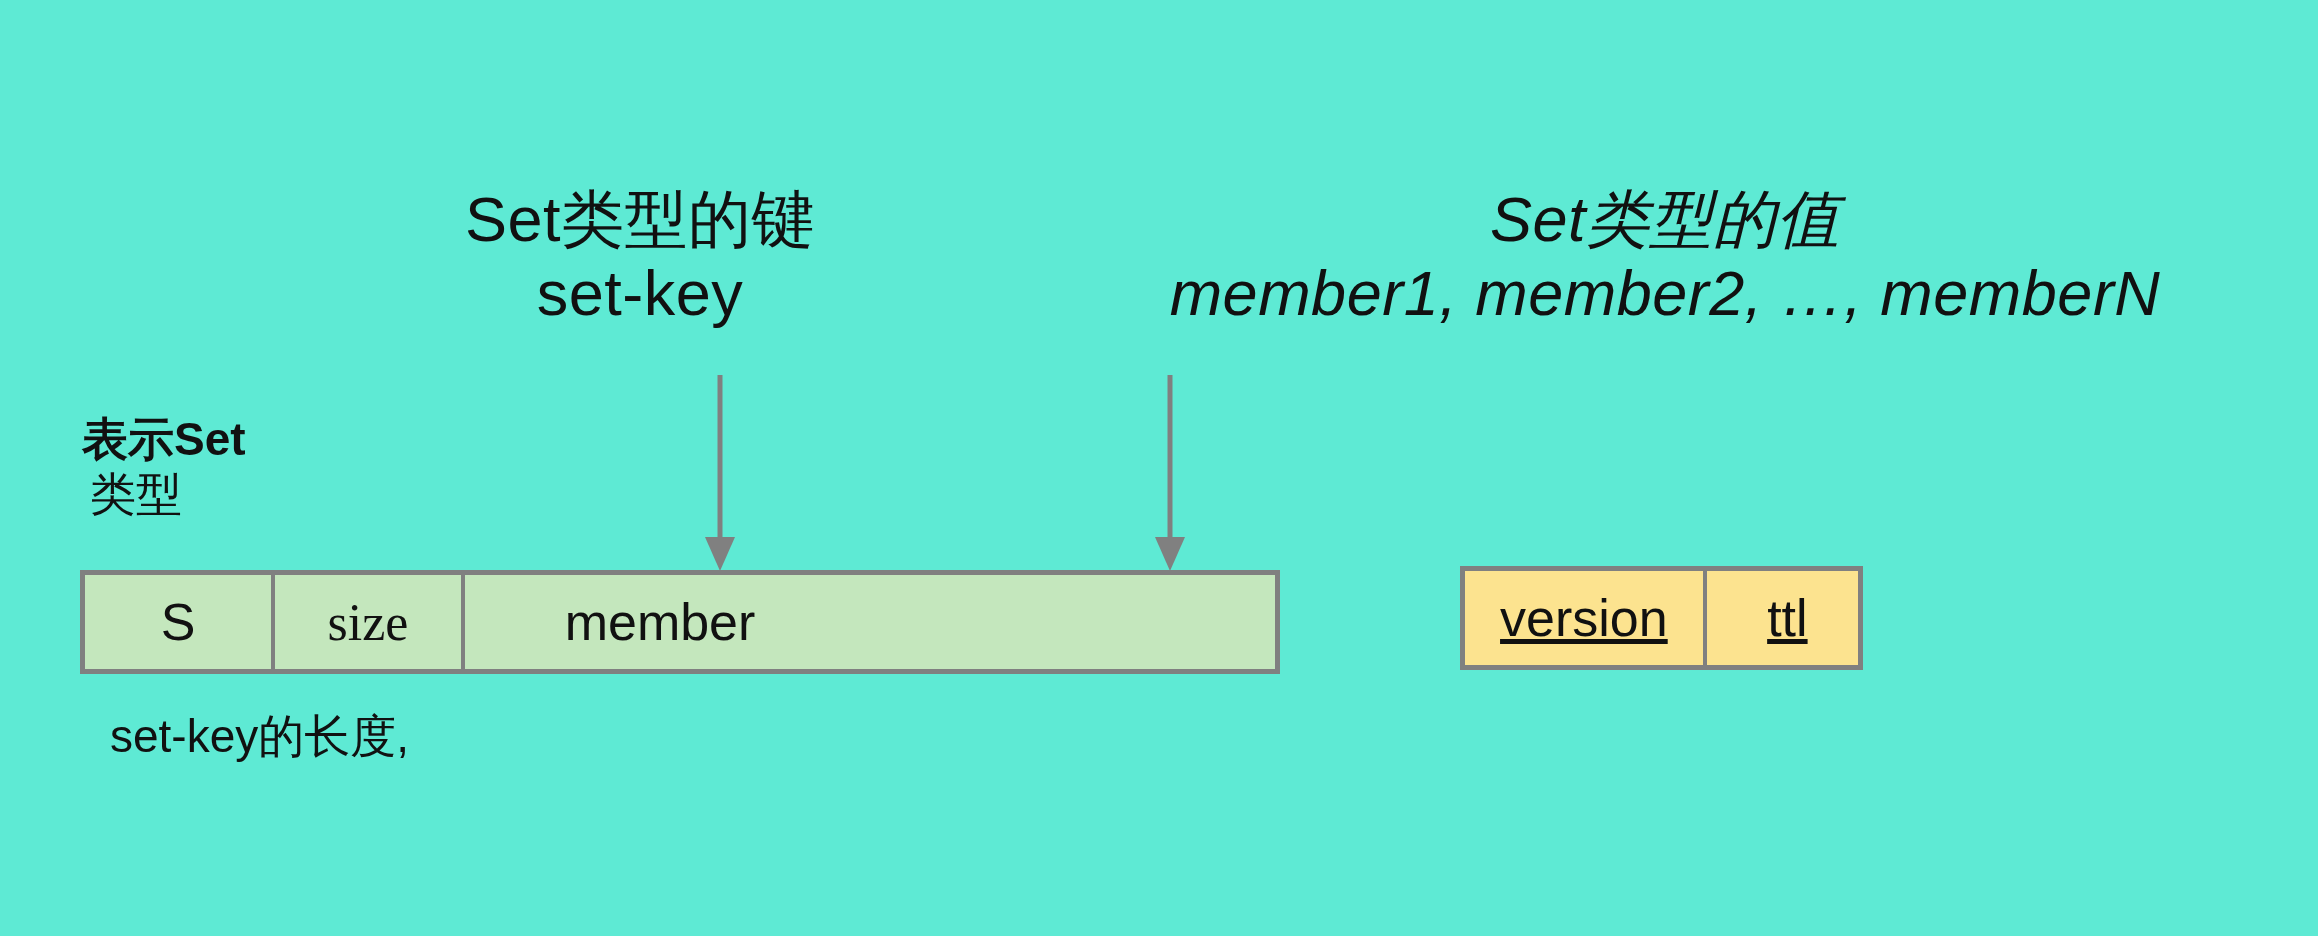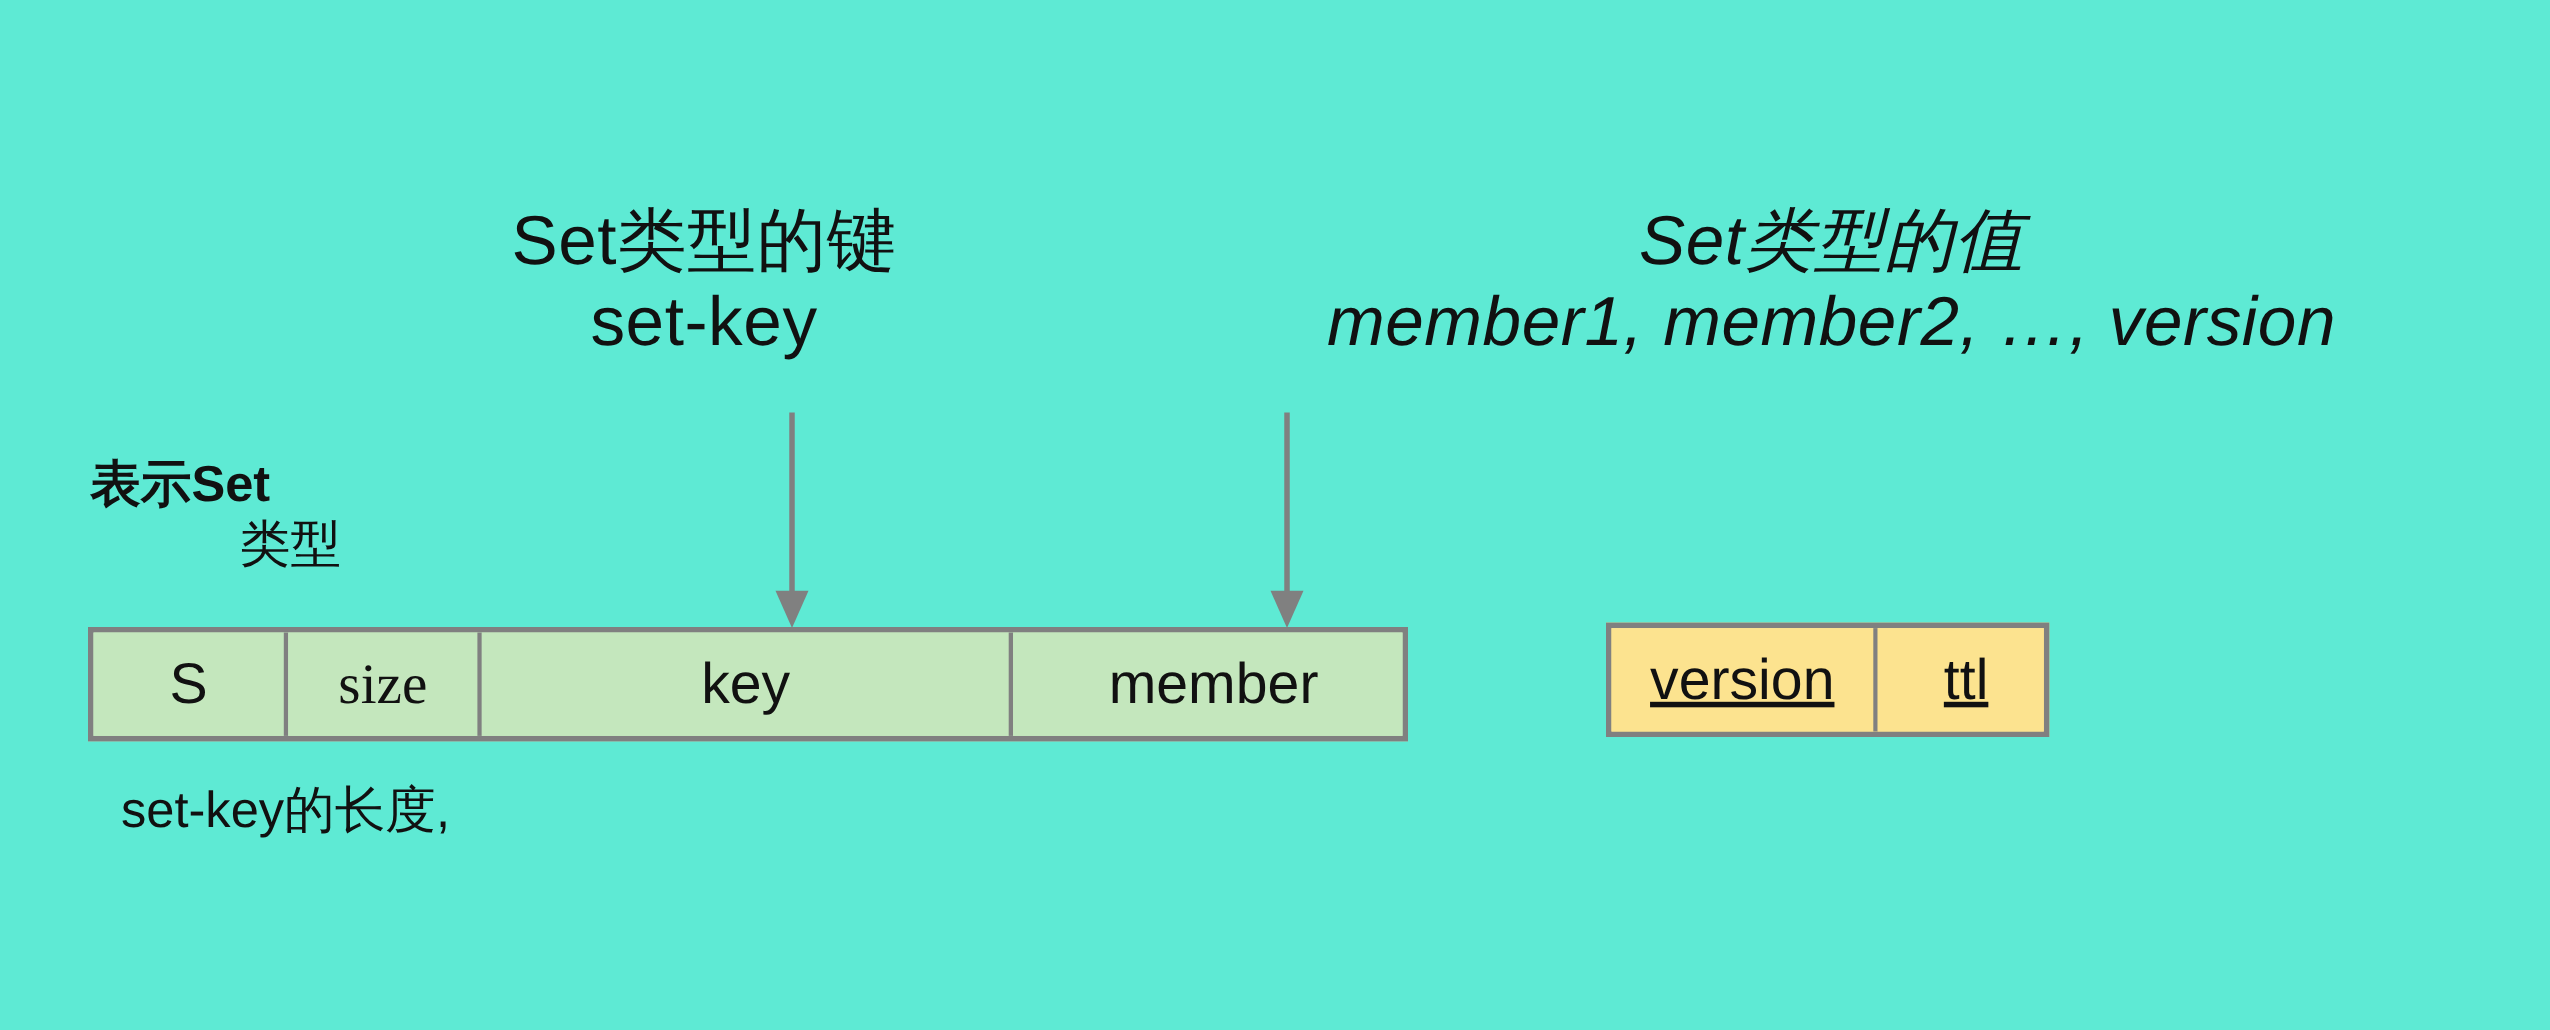--- a/index.html
+++ b/index.html
@@ -59,21 +59,21 @@
     width: 250px;
     text-align: center;
     line-height: 1.2;
     color: #111111;
   }
   #type-annotation span {
     display: block;
     font-size: 46px;
   }
   #type-annotation .l1 { text-align: left; padding-left: 22px; font-weight: bold; }
-  #type-annotation .l2 { text-align: right; padding-left: 30px; }
+  #type-annotation .l2 { text-align: left; padding-left: 30px; }
 
   
   #length-annotation {
     position: absolute;
     left: 110px;
     top: 708px;
     width: 480px;
     text-align: left;
     line-height: 1.22;
     color: #111111;
@@ -143,21 +143,21 @@
 
 <div class="canvas">
 
   <div class="callout" id="key-callout">
     <span class="l1">Set类型的键</span>
     <span class="l2">set-key</span>
   </div>
 
   <div class="callout" id="value-callout">
     <span class="l1">Set类型的值</span>
-    <span class="l2">member1, member2, …, version</span>
+    <span class="l2">member1, member2, …, memberN</span>
   </div>
 
   <div id="type-annotation">
     <span class="l1">表示Set</span>
     <span class="l2">类型</span>
   </div>
 
   <svg class="arrow-svg" id="arrow-key" width="40" height="200" viewBox="0 0 40 200">
     <line x1="20" y1="0" x2="20" y2="172" stroke="#808080" stroke-width="5"></line>
     <polygon points="20,196 5,162 35,162" fill="#808080"></polygon>
@@ -168,23 +168,20 @@
     <polygon points="20,196 5,162 35,162" fill="#808080"></polygon>
   </svg>
 
   <div class="box-row" id="green-row">
     <div class="cell w-s">
       <span>S</span>
     </div>
     <div class="cell w-size">
       <span>size</span>
     </div>
-    <div class="cell w-key">
-      <span>key</span>
-    </div>
     <div class="cell w-member">
       <span>member</span>
     </div>
   </div>
 
   <div class="box-row" id="yellow-row">
     <div class="cell w-version">
       <span>version</span>
     </div>
     <div class="cell w-ttl">

